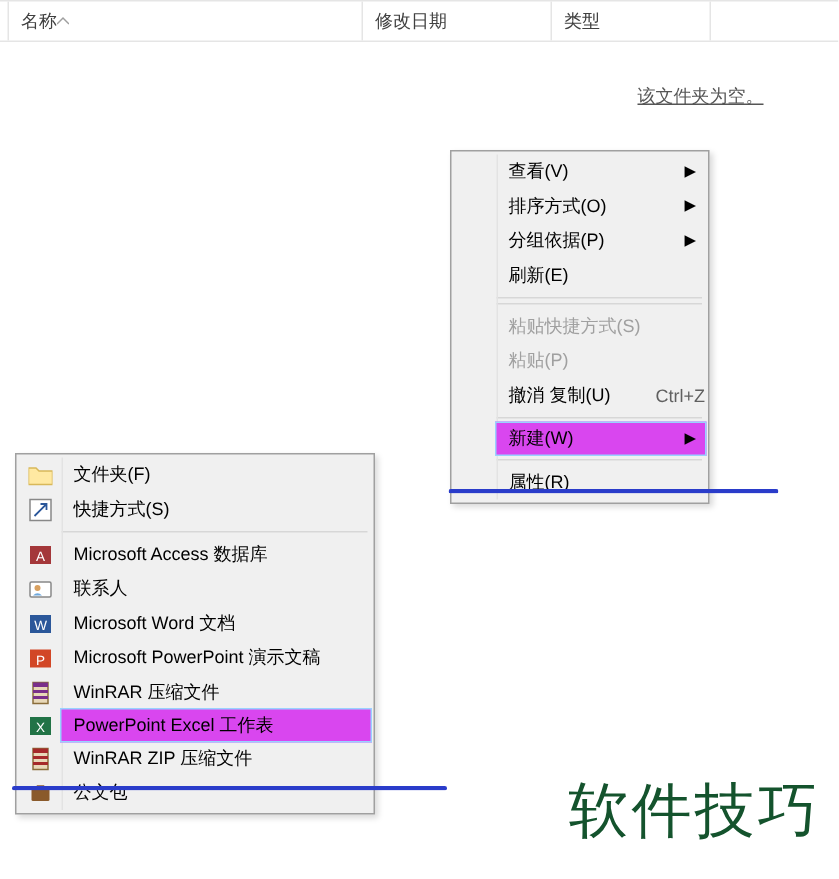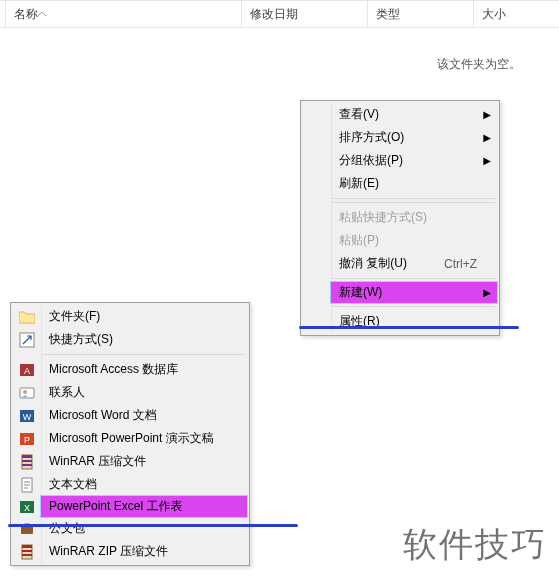--- a/index.html
+++ b/index.html
@@ -31,21 +31,22 @@
     gap: 0;
   }
   .header-cell.sortable svg { opacity: 0.6; }
   .empty-msg {
     position: absolute;
     top: 56px;
     left: 0;
     right: 0;
     text-align: right;
     color: #555;
-    padding-right: 38px;
+    padding-right: 50px;
+    text-decoration: underline;
   }
   .menu {
     position: absolute;
     background: #f0f0f0;
     border: 1px solid #a0a0a0;
     padding: 2px;
     box-shadow: 2px 2px 4px rgba(0,0,0,0.15);
   }
   .menu-inner {
     border-left: 28px solid #f0f0f0;
@@ -86,21 +87,21 @@
     line-height: 1;
   }
   .menu-sep {
     height: 1px;
     background: #d7d7d7;
     margin: 3px 2px 3px 0;
   }
   .menu-main {
     top: 100px;
     left: 300px;
-    width: 200px;
+    width: 173px;
   }
   .menu-sub {
     top: 302px;
     left: 10px;
     width: 240px;
   }
   .menu-sub .menu-item { padding-left: 8px; }
   .menu-sub .icon-slot {
     position: absolute;
     left: -24px;
@@ -114,22 +115,22 @@
     border-bottom: 3px solid #2a3cca;
     border-radius: 2px;
     pointer-events: none;
   }
   .annot1 { top: 326px; left: 299px; width: 220px; }
   .annot2 { top: 524px; left: 8px; width: 290px; }
   .watermark {
     position: absolute;
     bottom: 18px;
     right: 12px;
-    font-size: 34px;
-    color: #737373;
+    font-size: 40px;
+    color: #14532d;
     font-family: "Microsoft YaHei", sans-serif;
     letter-spacing: 2px;
     pointer-events: none;
   }
 </style>
 </head>
 <body>
 
 <div class="header-row">
   <div class="header-cell" style="width:6px;padding:0"></div>
@@ -138,23 +139,20 @@
     <svg width="8" height="8" viewBox="0 0 8 8">
         <path d="M0 6 L4 2 L8 6" fill="none" stroke="#606060" stroke-width="1"></path>
       </svg>
   </div>
   <div class="header-cell" style="width:126px">
     <span>修改日期</span>
   </div>
   <div class="header-cell" style="width:106px">
     <span>类型</span>
   </div>
-  <div class="header-cell" style="flex:1;border-right:none">
-    <span>大小</span>
-  </div>
 </div>
 
 <div class="empty-msg">该文件夹为空。</div>
 
 <div class="menu menu-main">
   <div class="menu-inner">
     <div class="menu-item">
       <span>查看(V)</span>
       <span class="submenu-arrow">▶</span>
     </div>
@@ -254,59 +252,48 @@
       <span class="icon-slot">
         <svg width="16" height="16" viewBox="0 0 16 16">
             <rect x="3" y="1" width="10" height="14" fill="#e8d8b8" stroke="#8a6d3b"></rect>
             <rect x="3" y="1" width="10" height="3" fill="#7a2f8a"></rect>
             <rect x="3" y="6" width="10" height="2" fill="#7a2f8a"></rect>
             <rect x="3" y="10" width="10" height="2" fill="#7a2f8a"></rect>
           </svg>
       </span>
       <span>WinRAR 压缩文件</span>
     </div>
-    <div class="menu-item">
-      <span class="icon-slot">
-        <svg width="16" height="16" viewBox="0 0 16 16">
-            <rect x="3" y="1" width="10" height="14" fill="#fff" stroke="#888"></rect>
-            <line x1="5" y1="5" x2="11" y2="5" stroke="#888"></line>
-            <line x1="5" y1="8" x2="11" y2="8" stroke="#888"></line>
-            <line x1="5" y1="11" x2="9" y2="11" stroke="#888"></line>
-          </svg>
-      </span>
-      <span>文本文档</span>
-    </div>
     <div class="menu-item hover">
       <span class="icon-slot">
         <svg width="16" height="16" viewBox="0 0 16 16">
             <rect x="1" y="2" width="14" height="12" fill="#217346"></rect>
             <text x="8" y="12" font-size="9" fill="#fff" text-anchor="middle" font-family="Arial">X</text>
           </svg>
       </span>
       <span>PowerPoint Excel 工作表</span>
-    </div>
-    <div class="menu-item">
-      <span class="icon-slot">
-        <svg width="16" height="16" viewBox="0 0 16 16">
-            <rect x="2" y="5" width="12" height="8" rx="1" fill="#8a5a2b"></rect>
-            <rect x="6" y="3" width="4" height="2" fill="none" stroke="#8a5a2b"></rect>
-          </svg>
-      </span>
-      <span>公文包</span>
     </div>
     <div class="menu-item">
       <span class="icon-slot">
         <svg width="16" height="16" viewBox="0 0 16 16">
             <rect x="3" y="1" width="10" height="14" fill="#e8d8b8" stroke="#8a6d3b"></rect>
             <rect x="3" y="1" width="10" height="3" fill="#a52a2a"></rect>
             <rect x="3" y="6" width="10" height="2" fill="#a52a2a"></rect>
             <rect x="3" y="10" width="10" height="2" fill="#a52a2a"></rect>
           </svg>
       </span>
       <span>WinRAR ZIP 压缩文件</span>
     </div>
+    <div class="menu-item">
+      <span class="icon-slot">
+        <svg width="16" height="16" viewBox="0 0 16 16">
+            <rect x="2" y="5" width="12" height="8" rx="1" fill="#8a5a2b"></rect>
+            <rect x="6" y="3" width="4" height="2" fill="none" stroke="#8a5a2b"></rect>
+          </svg>
+      </span>
+      <span>公文包</span>
+    </div>
   </div>
 </div>
 
 <div class="annot annot1"></div>
 <div class="annot annot2"></div>
 
 <div class="watermark">软件技巧</div>
 
 </body></html>

